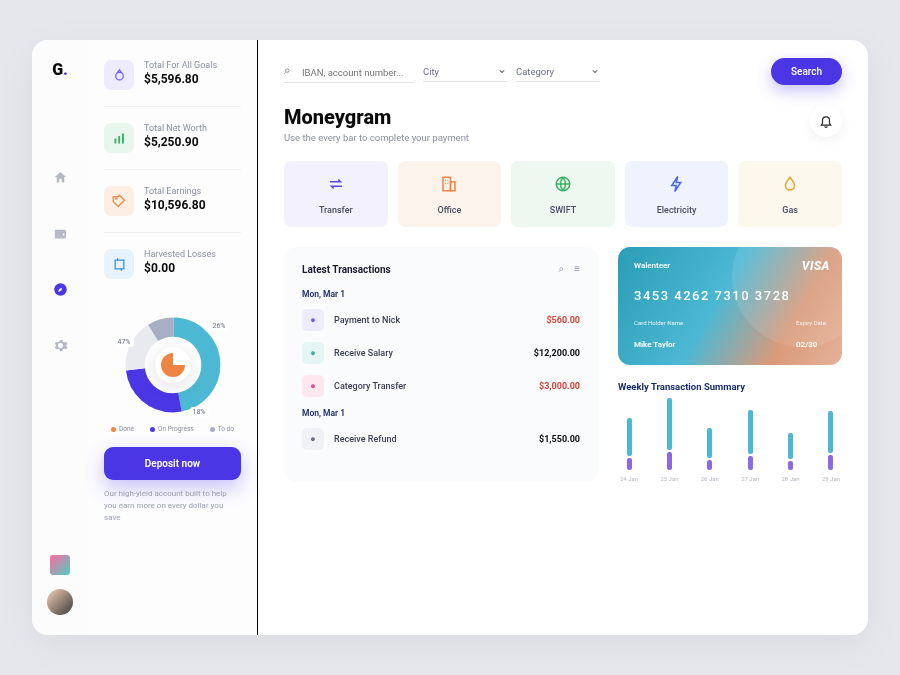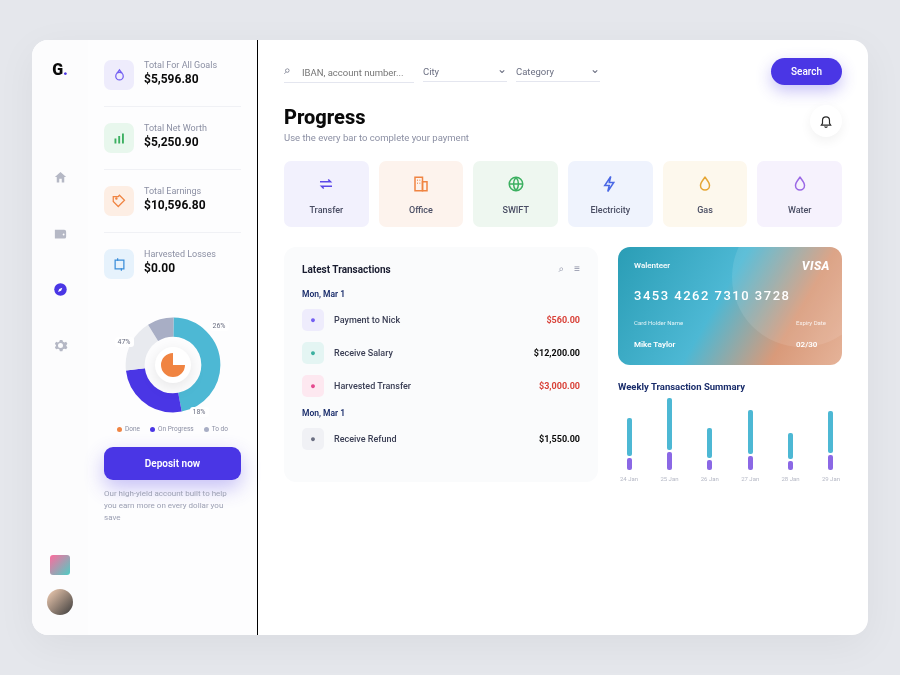--- a/index.html
+++ b/index.html
@@ -22,21 +22,21 @@
 .i-purple{background:#eeecfc;color:#735ff2}
 .i-green{background:#e8f7ed;color:#3cb061}
 .i-orange{background:#fdeee4;color:#f08442}
 .i-blue{background:#e6f2fc;color:#3a8dd9}
 .stat-label{font-size:9px;color:#8b8fa3;margin-bottom:2px}
 .stat-value{font-size:12px;font-weight:700;color:#0a0a0a}
 .donut{position:relative;width:100px;height:100px;margin:4px auto 10px}
 .donut svg{width:100%;height:100%}
 .donut-center{position:absolute;top:50%;left:50%;transform:translate(-50%,-50%);width:36px;height:36px;background:#fff;border-radius:50%;box-shadow:0 4px 16px rgba(0,0,0,0.1);display:flex;align-items:center;justify-content:center;color:#f08442}
 .donut-label{position:absolute;font-size:7px;color:#6b6f82;background:#fff;padding:1px 3px;border-radius:3px}
-.legend{display:flex;gap:10px;justify-content:center;margin-bottom:14px}
+.legend{display:flex;gap:16px;justify-content:center;margin-bottom:14px}
 .legend-item{display:flex;align-items:center;gap:3px;font-size:6.5px;color:#8b8fa3}
 .legend-dot{width:5px;height:5px;border-radius:50%}
 .deposit-btn{background:#4a36e5;color:#fff;border:none;border-radius:9px;padding:11px;font-size:10px;font-weight:600;cursor:pointer;margin-bottom:8px;box-shadow:0 8px 20px rgba(74,54,229,0.3)}
 .deposit-desc{font-size:8px;color:#9ca0b3;line-height:1.5}
 .main{flex:1;padding:18px 26px;overflow:hidden}
 .topbar{display:flex;align-items:center;gap:9px;margin-bottom:20px}
 .search-input{border:none;border-bottom:1px solid #e4e6ef;padding:4px 0 4px 18px;font-size:9.5px;color:#6b6f82;width:130px;background:transparent;position:relative}
 .search-wrap{position:relative}
 .search-wrap::before{content:"⌕";position:absolute;left:0;top:2px;color:#6b6f82;font-size:12px}
 .dropdown{border:none;border-bottom:1px solid #e4e6ef;padding:4px 18px 4px 0;font-size:9.5px;color:#6b6f82;background:transparent;width:84px;position:relative;cursor:pointer}
@@ -224,21 +224,21 @@
     <div class="topbar">
       <div class="search-wrap"><input class="search-input" placeholder="IBAN, account number..." style=""></div>
       <div class="dropdown">City</div>
       <div class="dropdown">Category</div>
       <div class="topbar-spacer"></div>
       <button class="search-btn">Search</button>
     </div>
 
     <div class="header">
       <div>
-        <div class="page-title">Progress</div>
+        <div class="page-title">Moneygram</div>
         <div class="page-sub">Use the every bar to complete your payment</div>
       </div>
       <div class="bell">
           <svg width="14" height="14" viewBox="0 0 24 24" fill="none" stroke="currentColor" stroke-width="2">
             <path d="M18 16v-5a6 6 0 10-12 0v5l-2 3h16zM10 21a2 2 0 004 0"></path>
           </svg>
         </div>
     </div>
 
     <div class="categories">
@@ -253,23 +253,20 @@
       <div class="cat c-swift"><svg viewBox="0 0 24 24" fill="none" stroke="currentColor" stroke-width="2">
             <circle cx="12" cy="12" r="9"></circle>
             <path d="M3 12h18M12 3a14 14 0 010 18M12 3a14 14 0 000 18"></path>
           </svg><div class="cat-label">SWIFT</div></div>
       <div class="cat c-elec"><svg viewBox="0 0 24 24" fill="none" stroke="currentColor" stroke-width="2">
             <path d="M13 2L5 14h6l-2 8 8-12h-6z"></path>
           </svg><div class="cat-label">Electricity</div></div>
       <div class="cat c-gas"><svg viewBox="0 0 24 24" fill="none" stroke="currentColor" stroke-width="2">
             <path d="M12 3c3 4 6 7 6 11a6 6 0 01-12 0c0-4 3-7 6-11z"></path>
           </svg><div class="cat-label">Gas</div></div>
-      <div class="cat c-water"><svg viewBox="0 0 24 24" fill="none" stroke="currentColor" stroke-width="2">
-            <path d="M12 3c3 4 6 7 6 11a6 6 0 01-12 0c0-4 3-7 6-11z"></path>
-          </svg><div class="cat-label">Water</div></div>
     </div>
 
     <div class="bottom">
       <div class="trans-card">
         <div class="trans-head">
           <div class="trans-title">Latest Transactions</div>
           <div class="trans-tools">
               <span>⌕</span>
               <span>≡</span>
             </div>
@@ -281,21 +278,21 @@
               <div class="trans-name">Payment to Nick</div>
               <div class="trans-amt amt-red">$560.00</div>
             </div>
             <div class="trans-row">
               <div class="trans-icon ti-teal">●</div>
               <div class="trans-name">Receive Salary</div>
               <div class="trans-amt amt-dark">$12,200.00</div>
             </div>
             <div class="trans-row">
               <div class="trans-icon ti-pink">●</div>
-              <div class="trans-name">Harvested Transfer</div>
+              <div class="trans-name">Category Transfer</div>
               <div class="trans-amt amt-red">$3,000.00</div>
             </div>
             <div class="trans-date">Mon, Mar 1</div>
             <div class="trans-row">
               <div class="trans-icon ti-gray">●</div>
               <div class="trans-name">Receive Refund</div>
               <div class="trans-amt amt-dark">$1,550.00</div>
             </div>
           </div>
       </div>

